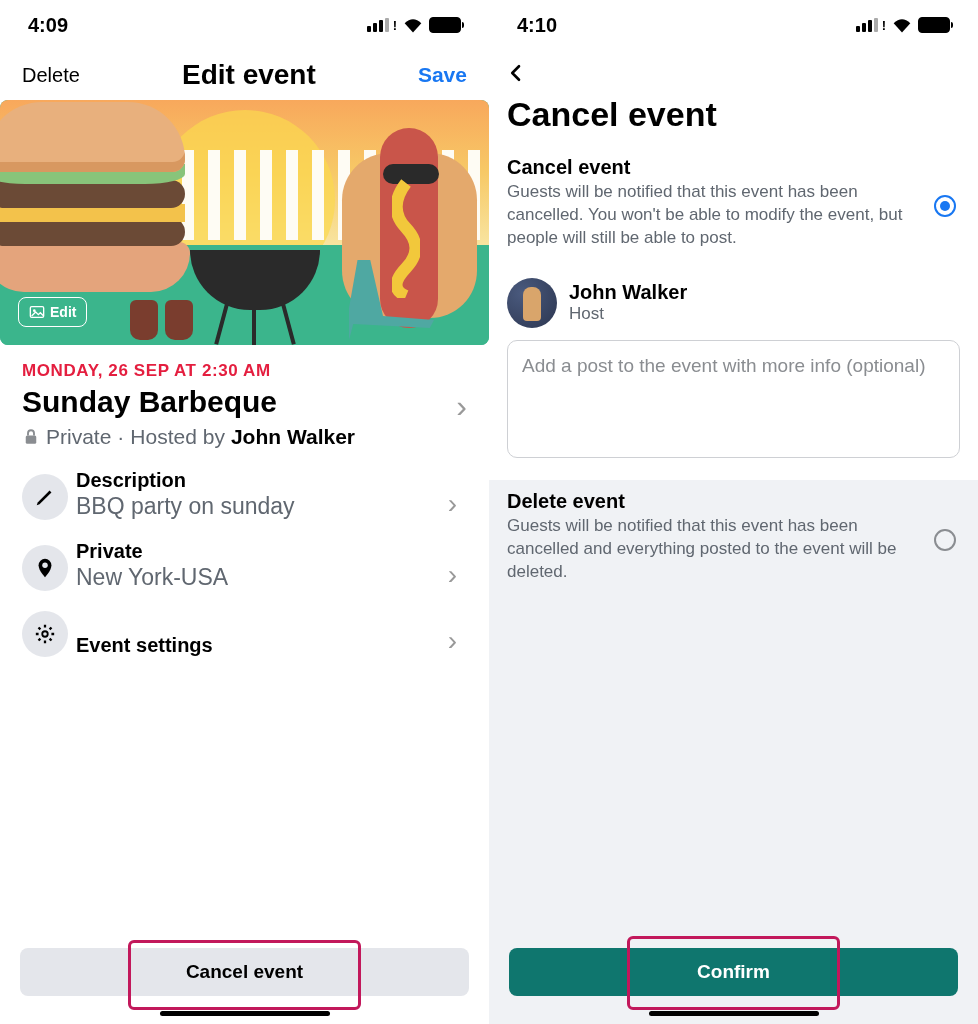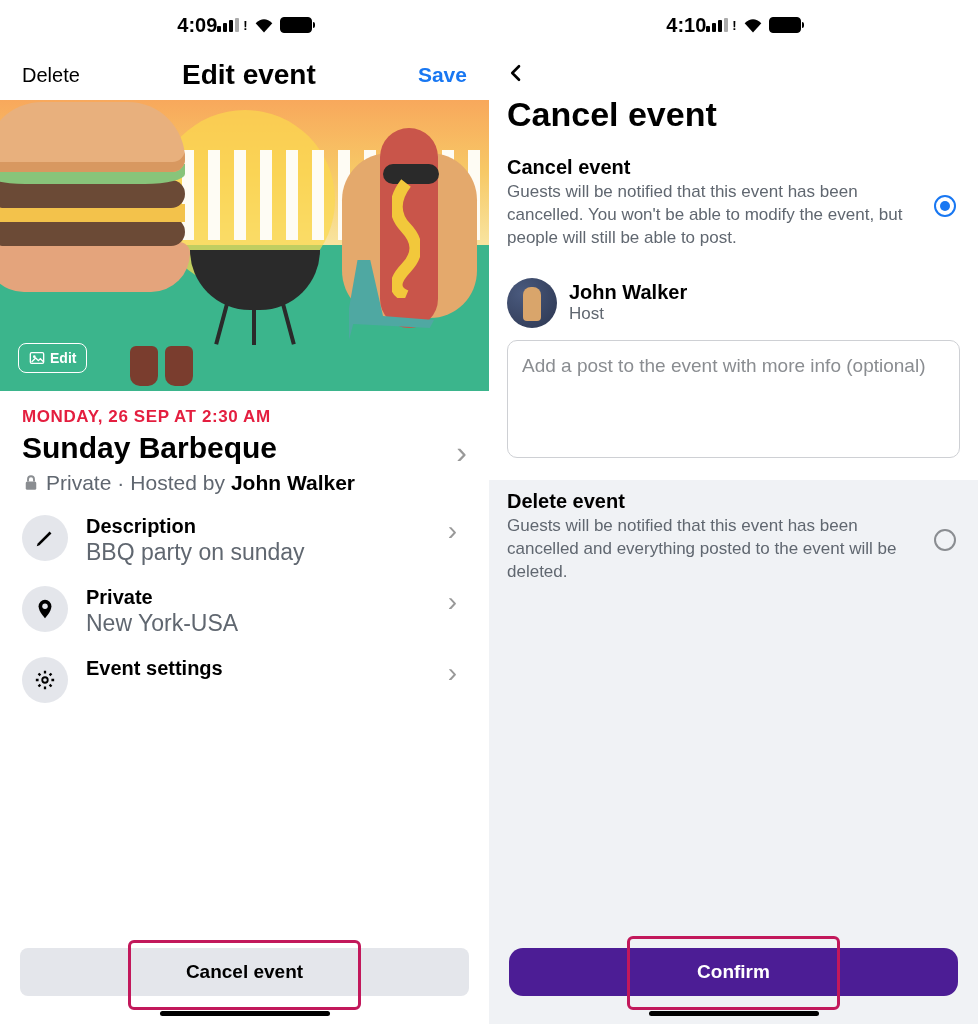--- a/index.html
+++ b/index.html
@@ -1,41 +1,41 @@
 <!DOCTYPE html>
 <html><head>
 <meta charset="utf-8">
 <style>
 * { box-sizing: border-box; margin: 0; padding: 0; }
 body { font-family: -apple-system, BlinkMacSystemFont, 'Segoe UI', Arial, sans-serif; background: #fff; width: 978px; height: 1024px; overflow: hidden; }
 .container { display: flex; width: 978px; height: 1024px; }
 .phone { width: 489px; height: 1024px; position: relative; background: #fff; display: flex; flex-direction: column; }
 
 
-.status-bar { height: 50px; display: flex; align-items: center; justify-content: center; padding: 0 28px; font-weight: 600; font-size: 20px; }
+.status-bar { height: 50px; display: flex; align-items: center; justify-content: space-between; padding: 0 28px; font-weight: 600; font-size: 20px; }
 .status-icons { display: flex; align-items: center; gap: 6px; }
 .signal-dots { display: flex; gap: 2px; align-items: flex-end; height: 14px; }
 .signal-dots span { width: 4px; background: #000; border-radius: 1px; }
 .signal-dots span:nth-child(1) { height: 6px; }
 .signal-dots span:nth-child(2) { height: 9px; }
 .signal-dots span:nth-child(3) { height: 12px; }
 .signal-dots span:nth-child(4) { height: 14px; background: #aaa; }
 .signal-excl { font-weight: 900; font-size: 13px; margin-left: -2px; }
 .wifi { width: 20px; height: 16px; }
 .battery { width: 32px; height: 16px; border: 1.5px solid #000; border-radius: 4px; position: relative; background: #000; }
 .battery::after { content: ''; position: absolute; right: -4px; top: 4px; width: 2px; height: 6px; background: #000; border-radius: 0 2px 2px 0; }
 
 
 .header { height: 50px; display: flex; align-items: center; justify-content: space-between; padding: 0 22px; }
 .header-left { font-size: 20px; color: #000; }
 .header-title { font-size: 28px; font-weight: 700; }
 .header-right { font-size: 21px; font-weight: 600; color: #1877F2; }
 
 
-.cover { height: 291px; background: #3bb58c; position: relative; overflow: hidden; }
+.cover { height: 245px; background: #3bb58c; position: relative; overflow: hidden; border-radius: 8px; }
 .cover-sky { position: absolute; top: 0; left: 0; right: 0; height: 145px; background: linear-gradient(180deg, #f8a85c 0%, #f7c966 50%, #f8e4a0 100%); }
 .cover-fence { position: absolute; top: 50px; left: 0; right: 0; height: 90px; background: repeating-linear-gradient(90deg, #fefcf4 0 12px, transparent 12px 26px); }
 .sun { position: absolute; top: 10px; left: 50%; transform: translateX(-50%); width: 180px; height: 180px; border-radius: 50%; background: #fbd84e; opacity: 0.7; }
 .grass { position: absolute; bottom: 0; left: 0; right: 0; height: 100px; background: #3bb58c; }
 .burger { position: absolute; left: -15px; top: 2px; width: 210px; height: 230px; }
 .bun-top { position: absolute; top: 0; left: 0; width: 200px; height: 70px; background: #e8b07d; border-radius: 90px 90px 20px 20px; box-shadow: inset 0 -10px 0 #d89860; }
 .lettuce { position: absolute; top: 62px; left: 0; width: 200px; height: 20px; background: #88c47a; border-radius: 0 0 40px 40px / 0 0 10px 10px; }
 .patty1 { position: absolute; top: 78px; left: 5px; width: 195px; height: 28px; background: #6b4a36; border-radius: 20px; }
 .cheese { position: absolute; top: 102px; left: 5px; width: 195px; height: 18px; background: #f3c24b; }
 .patty2 { position: absolute; top: 116px; left: 5px; width: 195px; height: 28px; background: #6b4a36; border-radius: 20px; }
@@ -61,32 +61,32 @@
 
 
 .details { padding: 16px 22px 8px; position: relative; }
 .date { font-size: 17px; font-weight: 700; color: #e41e3f; letter-spacing: 0.6px; }
 .title { font-size: 30px; font-weight: 800; margin-top: 4px; }
 .privacy-row { display: flex; align-items: center; gap: 6px; color: #606770; font-size: 21px; margin-top: 6px; }
 .privacy-row b { color: #000; font-weight: 700; }
 .chev-big { position: absolute; right: 22px; top: 38%; color: #999; font-size: 32px; font-weight: 300; }
 
 .rows { padding: 2px 10px 0; }
-.row { display: flex; align-items: flex-start; padding: 10px 12px; gap: 18px; position: relative; }
+.row { display: flex; align-items: flex-end; padding: 10px 12px; gap: 8px; position: relative; }
 .row-icon { width: 46px; height: 46px; border-radius: 50%; background: #e4e6eb; display: flex; align-items: center; justify-content: center; flex-shrink: 0; }
 .row-body { flex: 1; }
 .row-title { font-size: 20px; font-weight: 700; }
 .row-sub { font-size: 23px; color: #606770; margin-top: 1px; }
 .row-chev { color: #999; font-size: 28px; font-weight: 300; padding-right: 10px; }
 
 
 .bottom-cta { position: absolute; bottom: 28px; left: 20px; right: 20px; }
 .cta-btn { height: 48px; border: none; border-radius: 8px; width: 100%; display: flex; align-items: center; justify-content: center; font-size: 19px; font-weight: 700; }
 .cta-grey { background: #e4e6eb; color: #000; }
-.cta-blue { background: #4c1d95; color: #fff; border-radius: 14px; }
+.cta-blue { background: #0f766e; color: #fff; }
 .highlight-box { position: absolute; border: 3px solid #c2185b; border-radius: 6px; pointer-events: none; }
 .home-ind { position: absolute; bottom: 8px; left: 50%; transform: translateX(-50%); width: 170px; height: 5px; background: #000; border-radius: 3px; }
 
 
 .back-chev { padding: 8px 18px 0; font-size: 26px; font-weight: 900; }
 .big-title { font-size: 34px; font-weight: 800; padding: 6px 18px 12px; }
 .p2-body { flex: 1; background: #f0f2f5; }
 .opt-card { padding: 10px 18px 16px; position: relative; }
 .opt-card.white { background: #fff; }
 .opt-title { font-size: 20px; font-weight: 700; }

